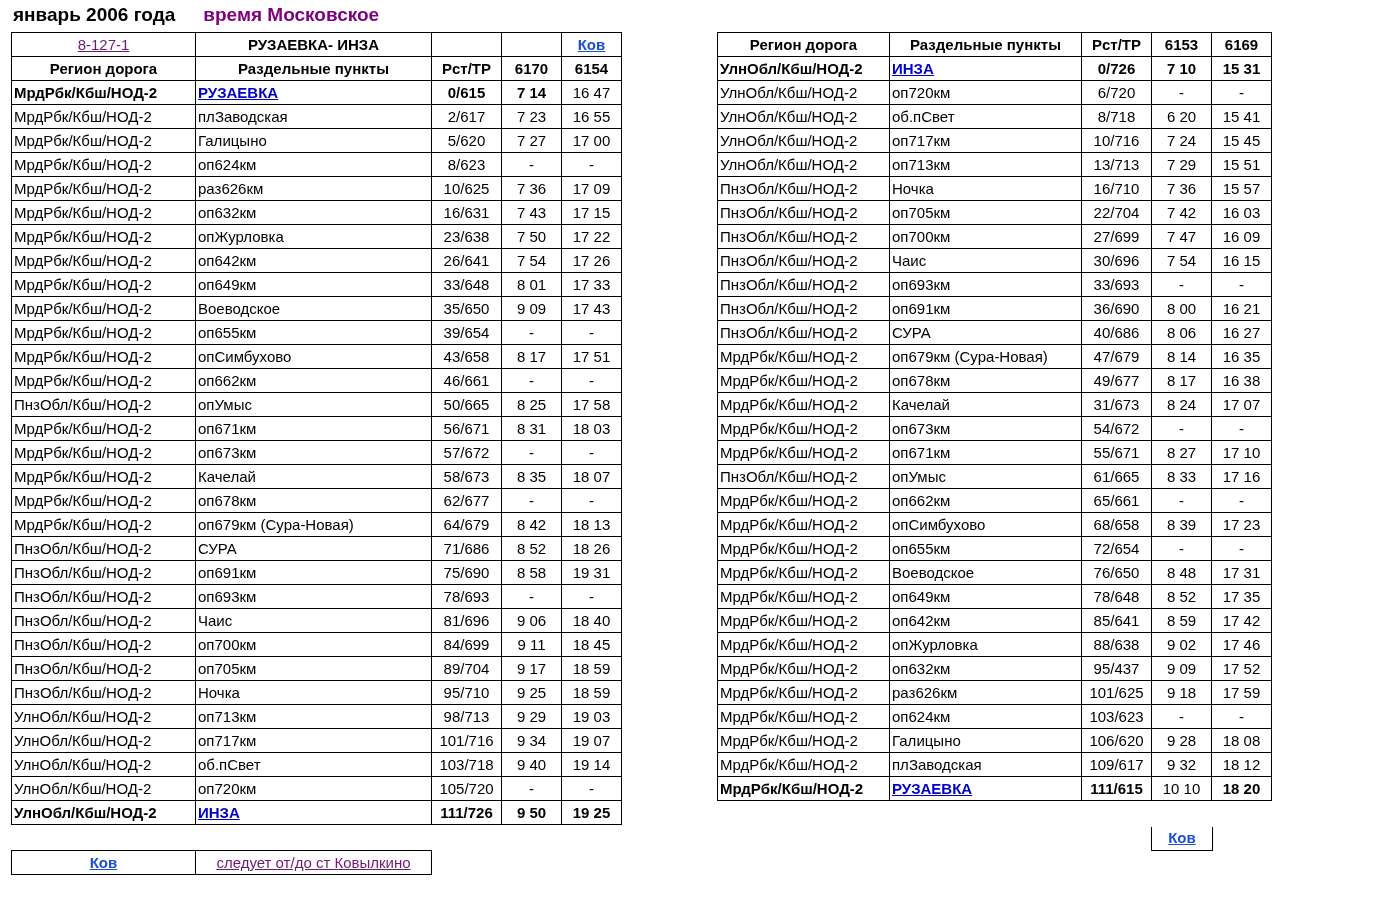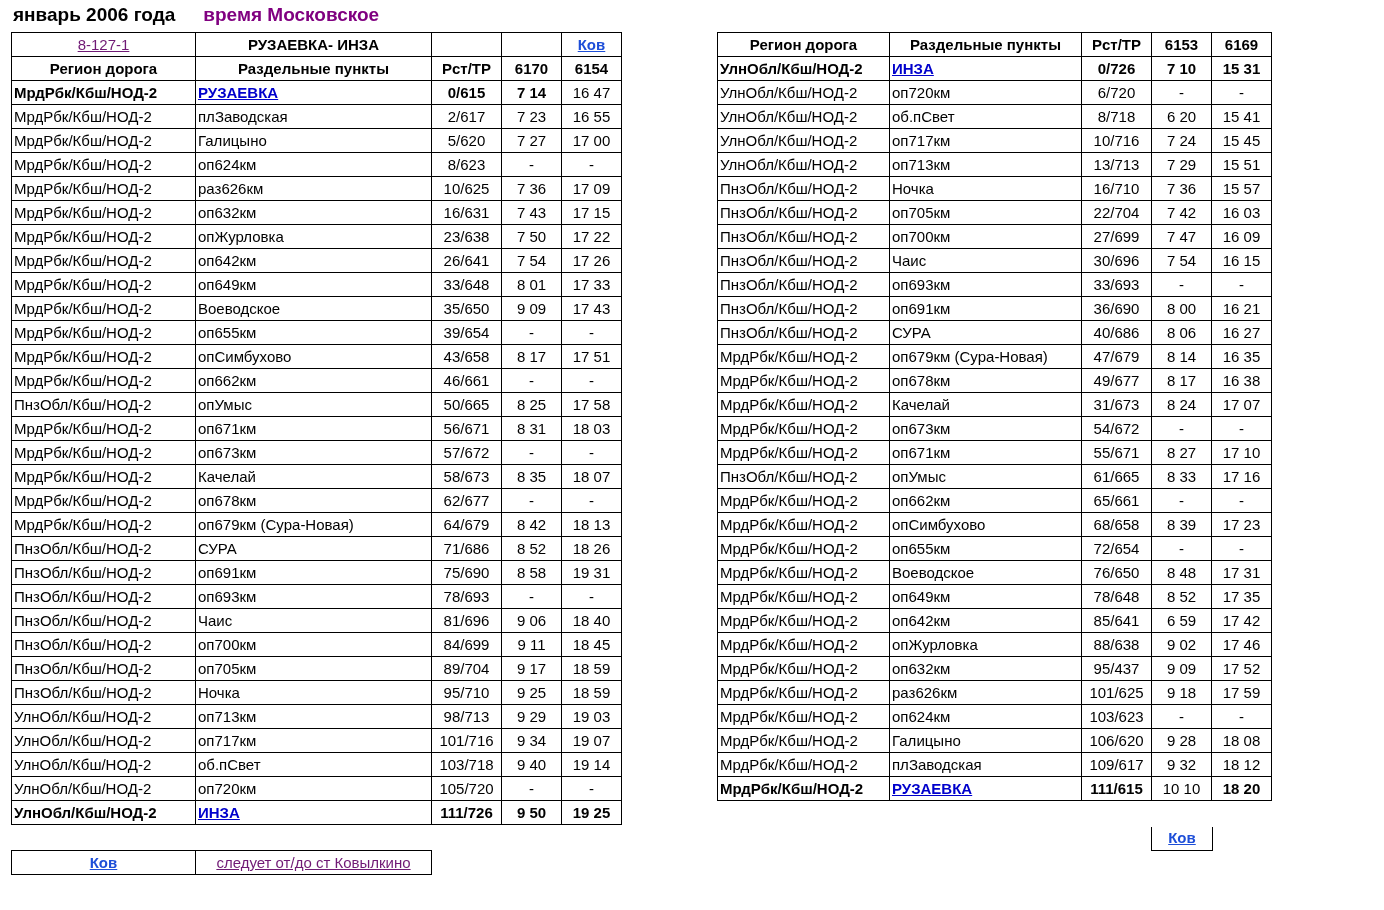--- a/index.html
+++ b/index.html
@@ -444,21 +444,21 @@
         <td>МрдРбк/Кбш/НОД-2</td>
         <td>оп649км</td>
         <td class="c">78/648</td>
         <td class="c">8 52</td>
         <td class="c">17 35</td>
       </tr>
       <tr>
         <td>МрдРбк/Кбш/НОД-2</td>
         <td>оп642км</td>
         <td class="c">85/641</td>
-        <td class="c">6 59</td>
+        <td class="c">8 59</td>
         <td class="c">17 42</td>
       </tr>
       <tr>
         <td>МрдРбк/Кбш/НОД-2</td>
         <td>опЖурловка</td>
         <td class="c">88/638</td>
         <td class="c">9 02</td>
         <td class="c">17 46</td>
       </tr>
       <tr>

